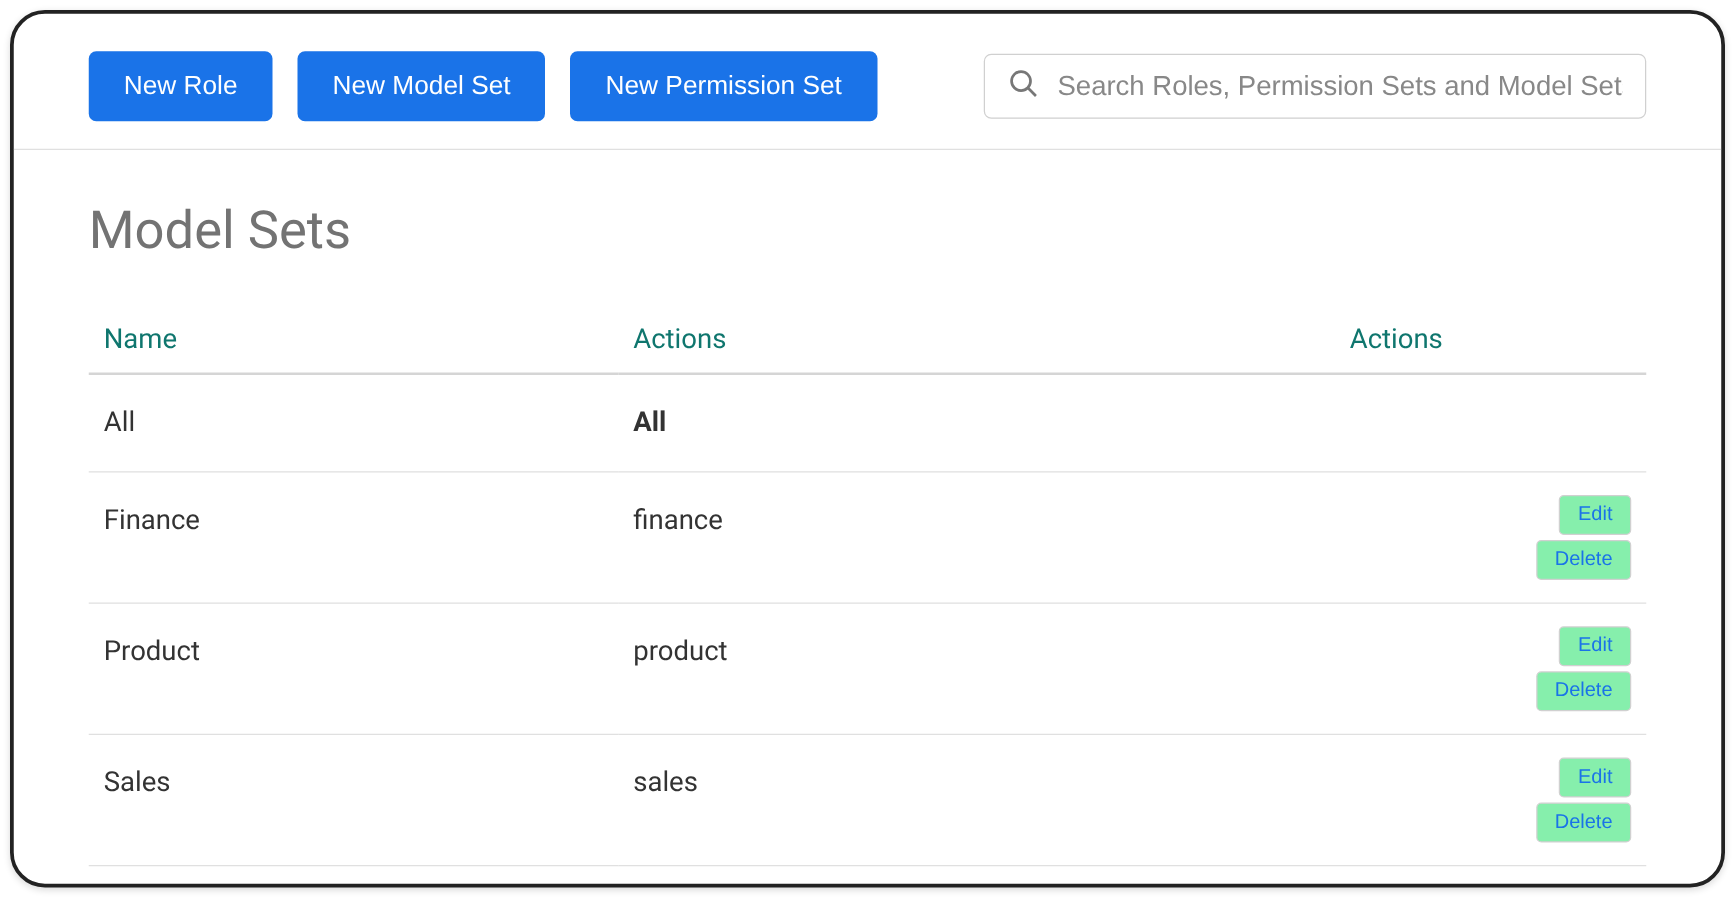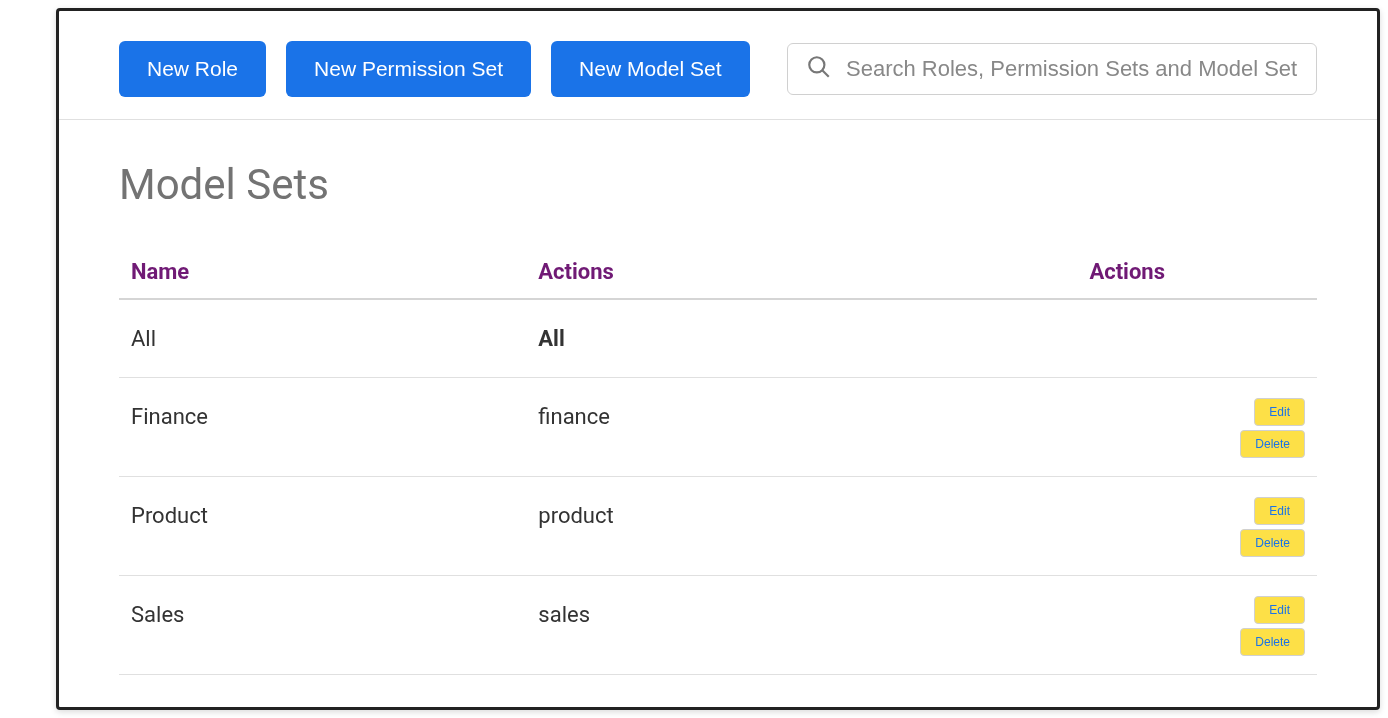--- a/index.html
+++ b/index.html
@@ -14,25 +14,24 @@
       height: 718px;
       position: relative;
     }
     .window-frame {
       position: absolute;
       top: 8px;
       left: 8px;
       right: 8px;
       bottom: 8px;
       border: 3px solid #222;
-      border-radius: 4px;
+      border-radius: 28px;
       overflow: hidden;
       box-shadow: 0 2px 6px rgba(0,0,0,0.15);
       background: #fff;
-      margin-left: 48px;
     }
     .toolbar {
       display: flex;
       align-items: center;
       padding: 30px 60px 22px 60px;
       gap: 20px;
       border-bottom: 1px solid #e0e0e0;
     }
     .btn-primary {
       background: #1a73e8;
@@ -82,22 +81,22 @@
       color: #737373;
       margin-bottom: 36px;
     }
     table {
       width: 100%;
       border-collapse: collapse;
     }
     th {
       text-align: left;
       font-size: 22px;
-      font-weight: 700;
-      color: #701a75;
+      font-weight: 400;
+      color: #0f766e;
       padding: 14px 12px;
       border-bottom: 2px solid #d5d5d5;
     }
     th.actions-col {
       text-align: left;
     }
     td {
       font-size: 22px;
       color: #333;
       padding: 26px 12px;
@@ -112,41 +111,41 @@
     td.model-bold {
       font-weight: 700;
     }
     .action-btns {
       display: inline-flex;
       flex-direction: column;
       align-items: flex-end;
       gap: 4px;
     }
     .btn-outline {
-      background: #fde047;
+      background: #86efac;
       color: #1a73e8;
       border: 1px solid #d0d0d0;
       border-radius: 4px;
       padding: 6px 14px;
-      font-size: 12px;
+      font-size: 16px;
       cursor: pointer;
     }
     .col-name { width: 34%; }
     .col-models { width: 46%; }
     .col-actions { width: 20%; }
   </style>
 </head>
 <body>
 
 <div class="window-frame">
 
   <div class="toolbar">
     <button class="btn-primary">New Role</button>
+    <button class="btn-primary">New Model Set</button>
     <button class="btn-primary">New Permission Set</button>
-    <button class="btn-primary">New Model Set</button>
     <div class="search-wrap">
       <div class="search-container">
         <span>
           <svg width="26" height="26" viewBox="0 0 24 24" fill="none" stroke="#777" stroke-width="2">
             <circle cx="10" cy="10" r="7"></circle>
             <line x1="15" y1="15" x2="21" y2="21"></line>
           </svg>
         </span>
         <input type="text" class="search-input" placeholder="Search Roles, Permission Sets and Model Sets" style="">
       </div>

